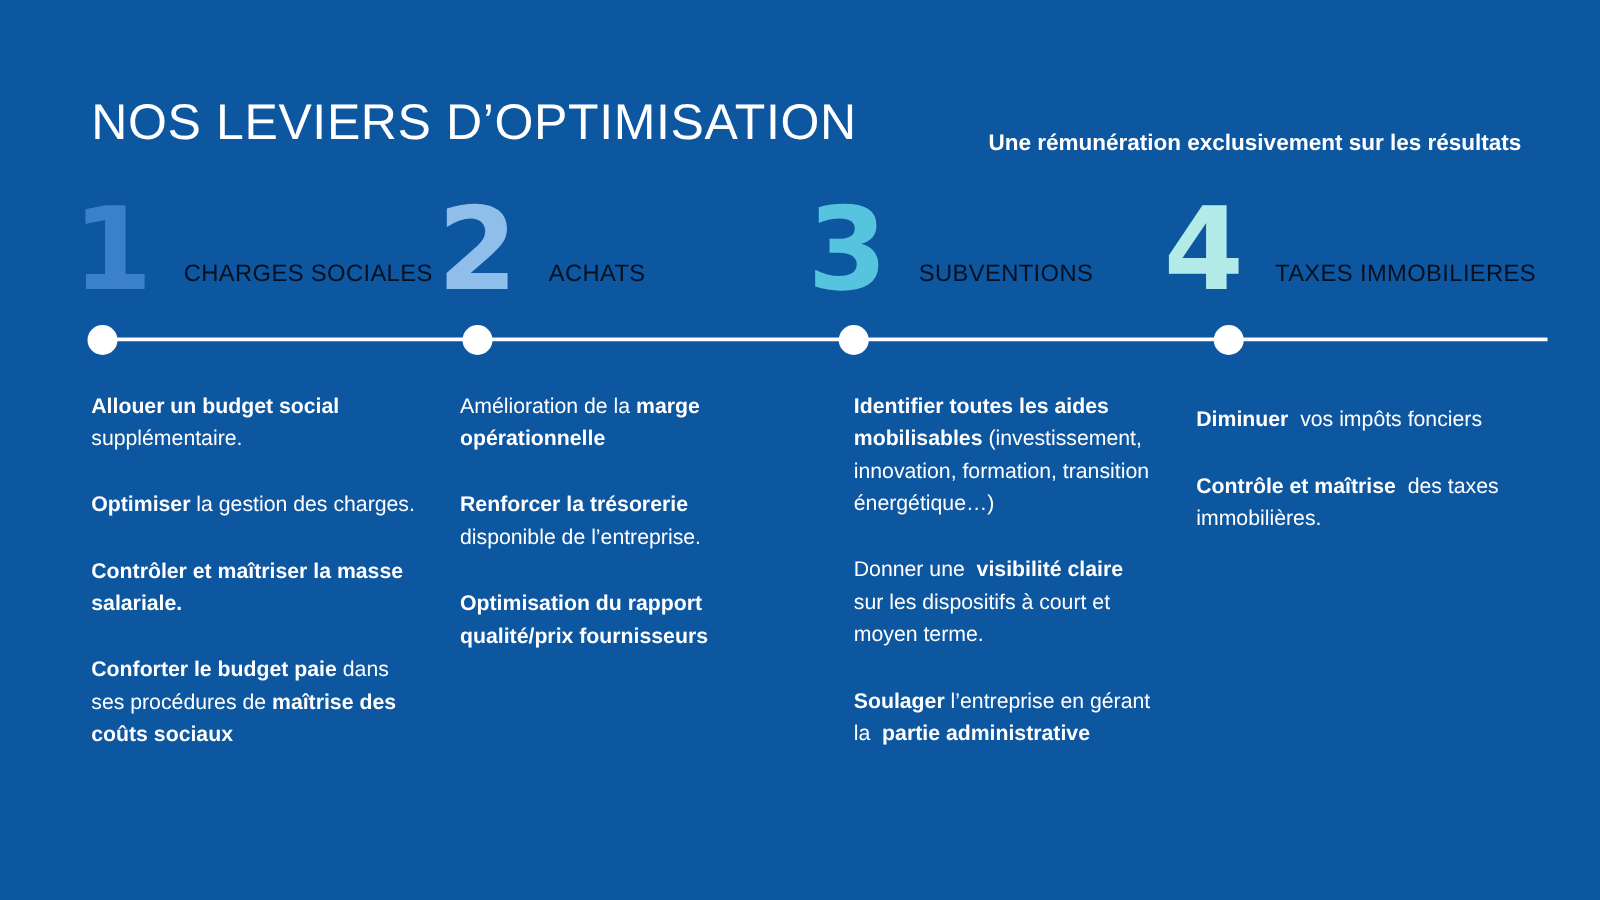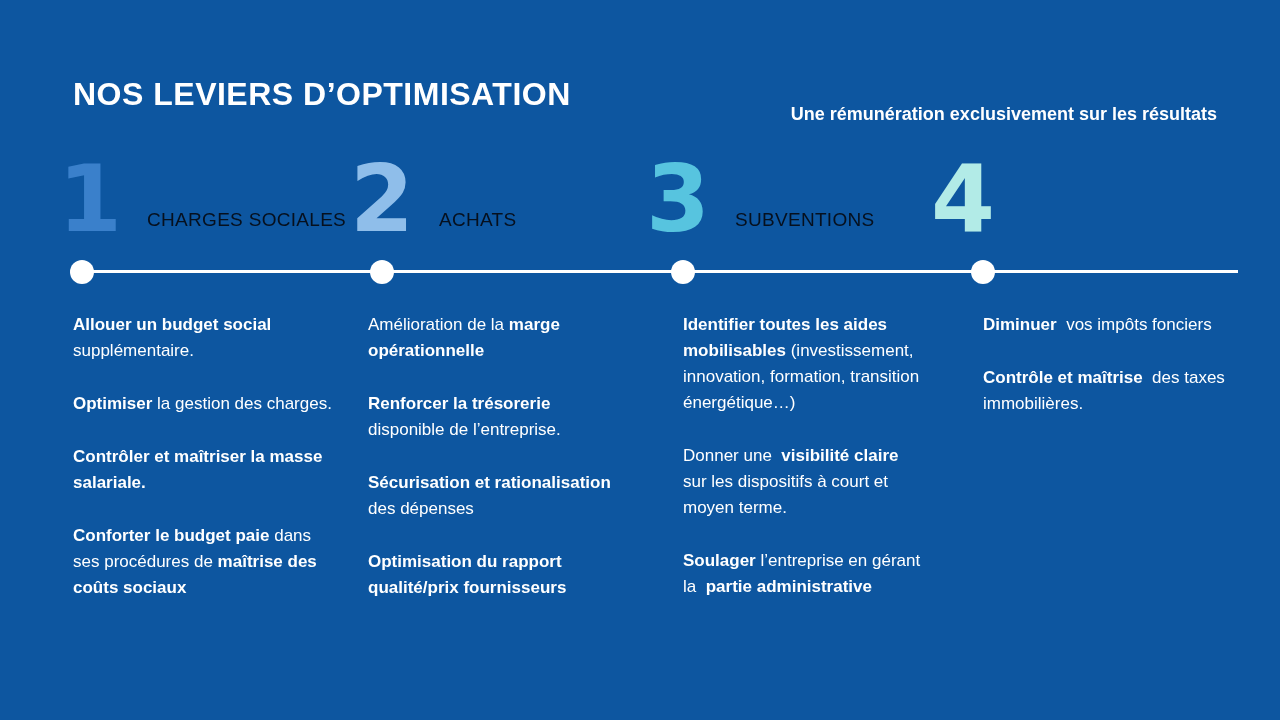--- a/index.html
+++ b/index.html
@@ -10,22 +10,22 @@
     overflow:hidden;
   }
   .slide{
     position:relative;
     width:1280px;height:720px;
     background:#0D56A0;
   }
   .title{
     position:absolute;left:73px;top:76px;
     margin:0;
-    font-size:32px;
-    font-weight:700;
+    font-size:40px;
+    font-weight:400;
     letter-spacing:0.5px;
     color:#FFFFFF;
   }
   .subtitle{
     position:absolute;right:63px;top:104px;
     font-size:18px;
     font-weight:700;
     color:#FFFFFF;
   }
   .col-header{
@@ -68,21 +68,21 @@
   .dot-4{left:971px;}
   .text-col{
     position:absolute;top:312px;
     color:#FFFFFF;
     font-size:17px;
     line-height:26px;
   }
   .text-c1{left:73px;width:262px;}
   .text-c2{left:368px;width:252px;}
   .text-c3{left:683px;width:242px;}
-  .text-c4{left:983px;width:242px;}
+  .text-c4{left:957px;width:242px;margin-top:11px;}
   .para{
     margin:0 0 27px 0;
     white-space:pre-wrap;
   }
   .para .b{font-weight:700;}
   .para span{font-weight:400;}
   .para span.b{font-weight:700;}
 </style>
 </head>
 <body>
@@ -99,38 +99,38 @@
   <div class="col-header col-h2">
     <span class="big-number" style="color: rgb(143, 190, 234);">2</span>
     <span class="col-heading">ACHATS</span>
   </div>
   <div class="col-header col-h3">
     <span class="big-number" style="color: rgb(87, 196, 223);">3</span>
     <span class="col-heading">SUBVENTIONS</span>
   </div>
   <div class="col-header col-h4">
     <span class="big-number" style="color: rgb(178, 235, 231);">4</span>
+    <span class="col-heading">TAXES IMMOBILIERES</span>
   </div>
 
   <div class="timeline-line"></div>
   <div class="dot dot-1"></div>
   <div class="dot dot-2"></div>
   <div class="dot dot-3"></div>
   <div class="dot dot-4"></div>
 
   <div class="text-col text-c1">
       <p class="para"><span class="b">Allouer un budget social</span><span> supplémentaire.</span></p>
       <p class="para"><span class="b">Optimiser</span><span> la gestion des charges.</span></p>
       <p class="para"><span class="b">Contrôler et maîtriser la masse salariale.</span></p>
       <p class="para"><span class="b">Conforter le budget paie</span><span> dans ses procédures de </span><span class="b">maîtrise des coûts sociaux</span></p>
     </div>
   <div class="text-col text-c2">
       <p class="para"><span>Amélioration de la </span><span class="b">marge opérationnelle</span></p>
       <p class="para"><span class="b">Renforcer la trésorerie</span><span> disponible de l’entreprise.</span></p>
-      <p class="para"><span class="b">Sécurisation et rationalisation</span><span>  des dépenses</span></p>
       <p class="para"><span class="b">Optimisation du rapport qualité/prix fournisseurs</span></p>
     </div>
   <div class="text-col text-c3">
       <p class="para"><span class="b">Identifier toutes les aides mobilisables</span><span> (investissement, innovation, formation, transition énergétique…)</span></p>
       <p class="para"><span>Donner une  </span><span class="b">visibilité claire</span><span> sur les dispositifs à court et moyen terme.</span></p>
       <p class="para"><span class="b">Soulager</span><span> l’entreprise en gérant la  </span><span class="b">partie administrative</span></p>
     </div>
   <div class="text-col text-c4">
       <p class="para"><span class="b">Diminuer</span><span>  vos impôts fonciers</span></p>
       <p class="para"><span class="b">Contrôle et maîtrise</span><span>  des taxes immobilières.</span></p>

